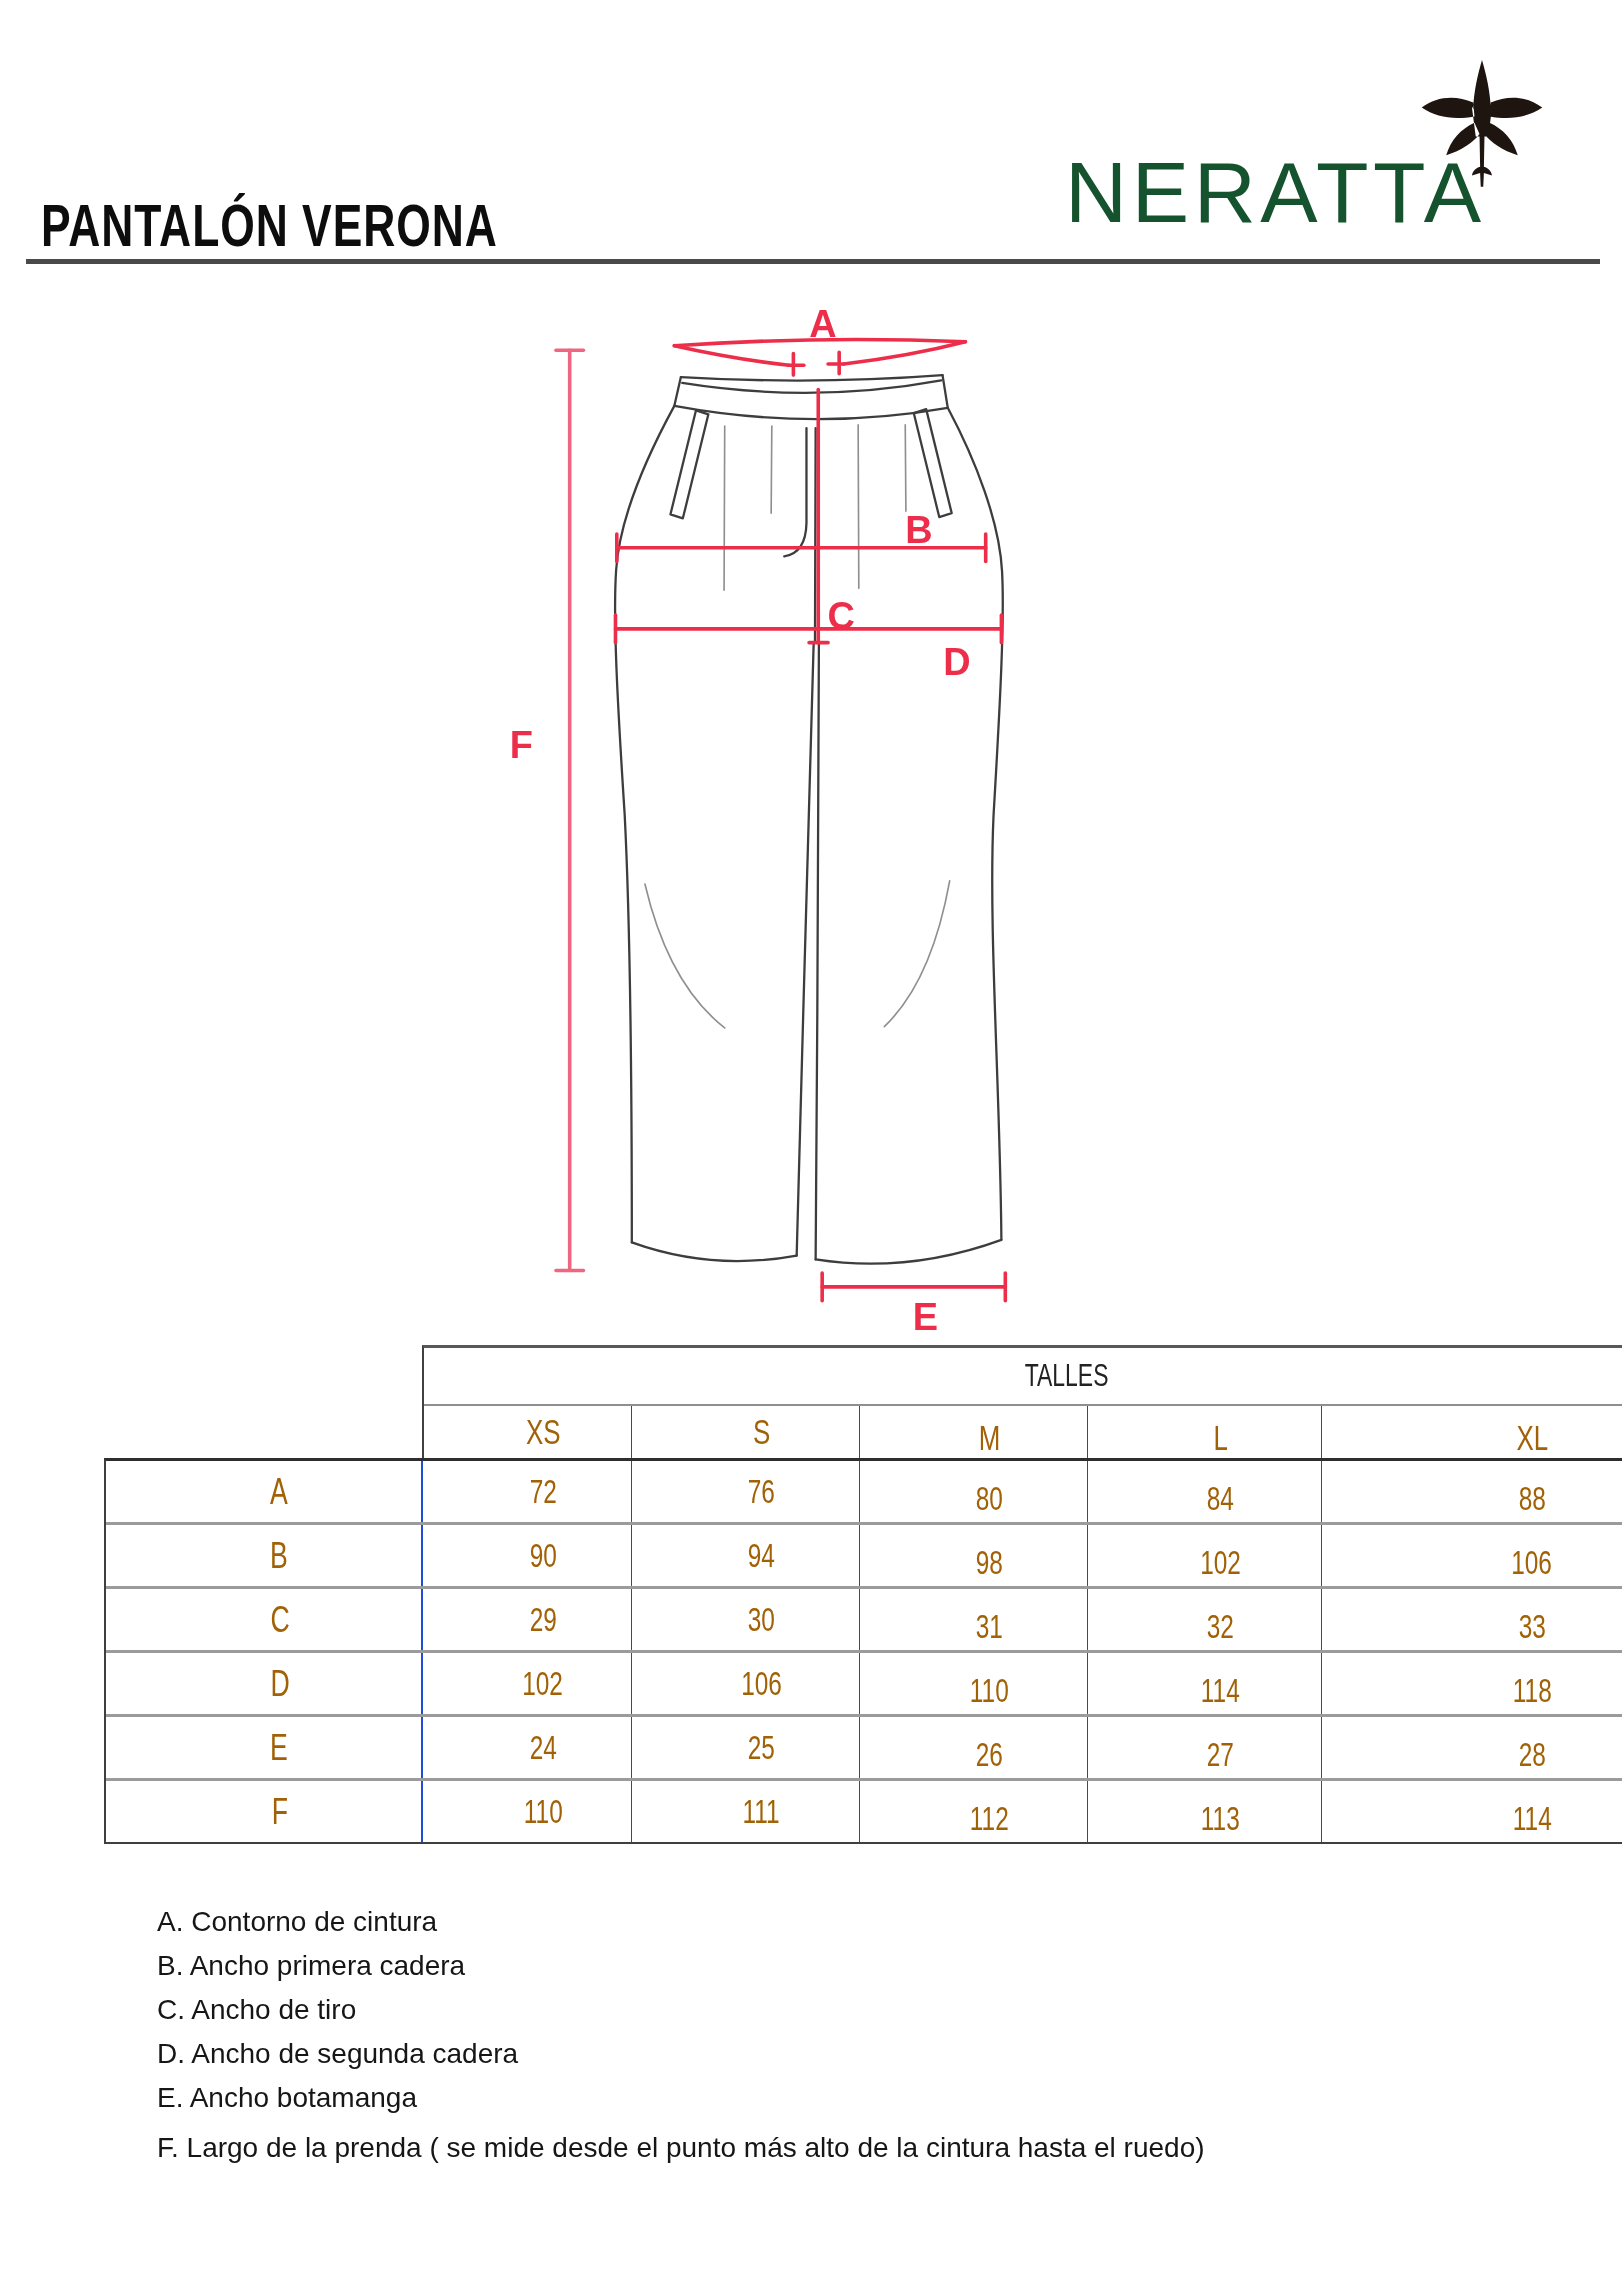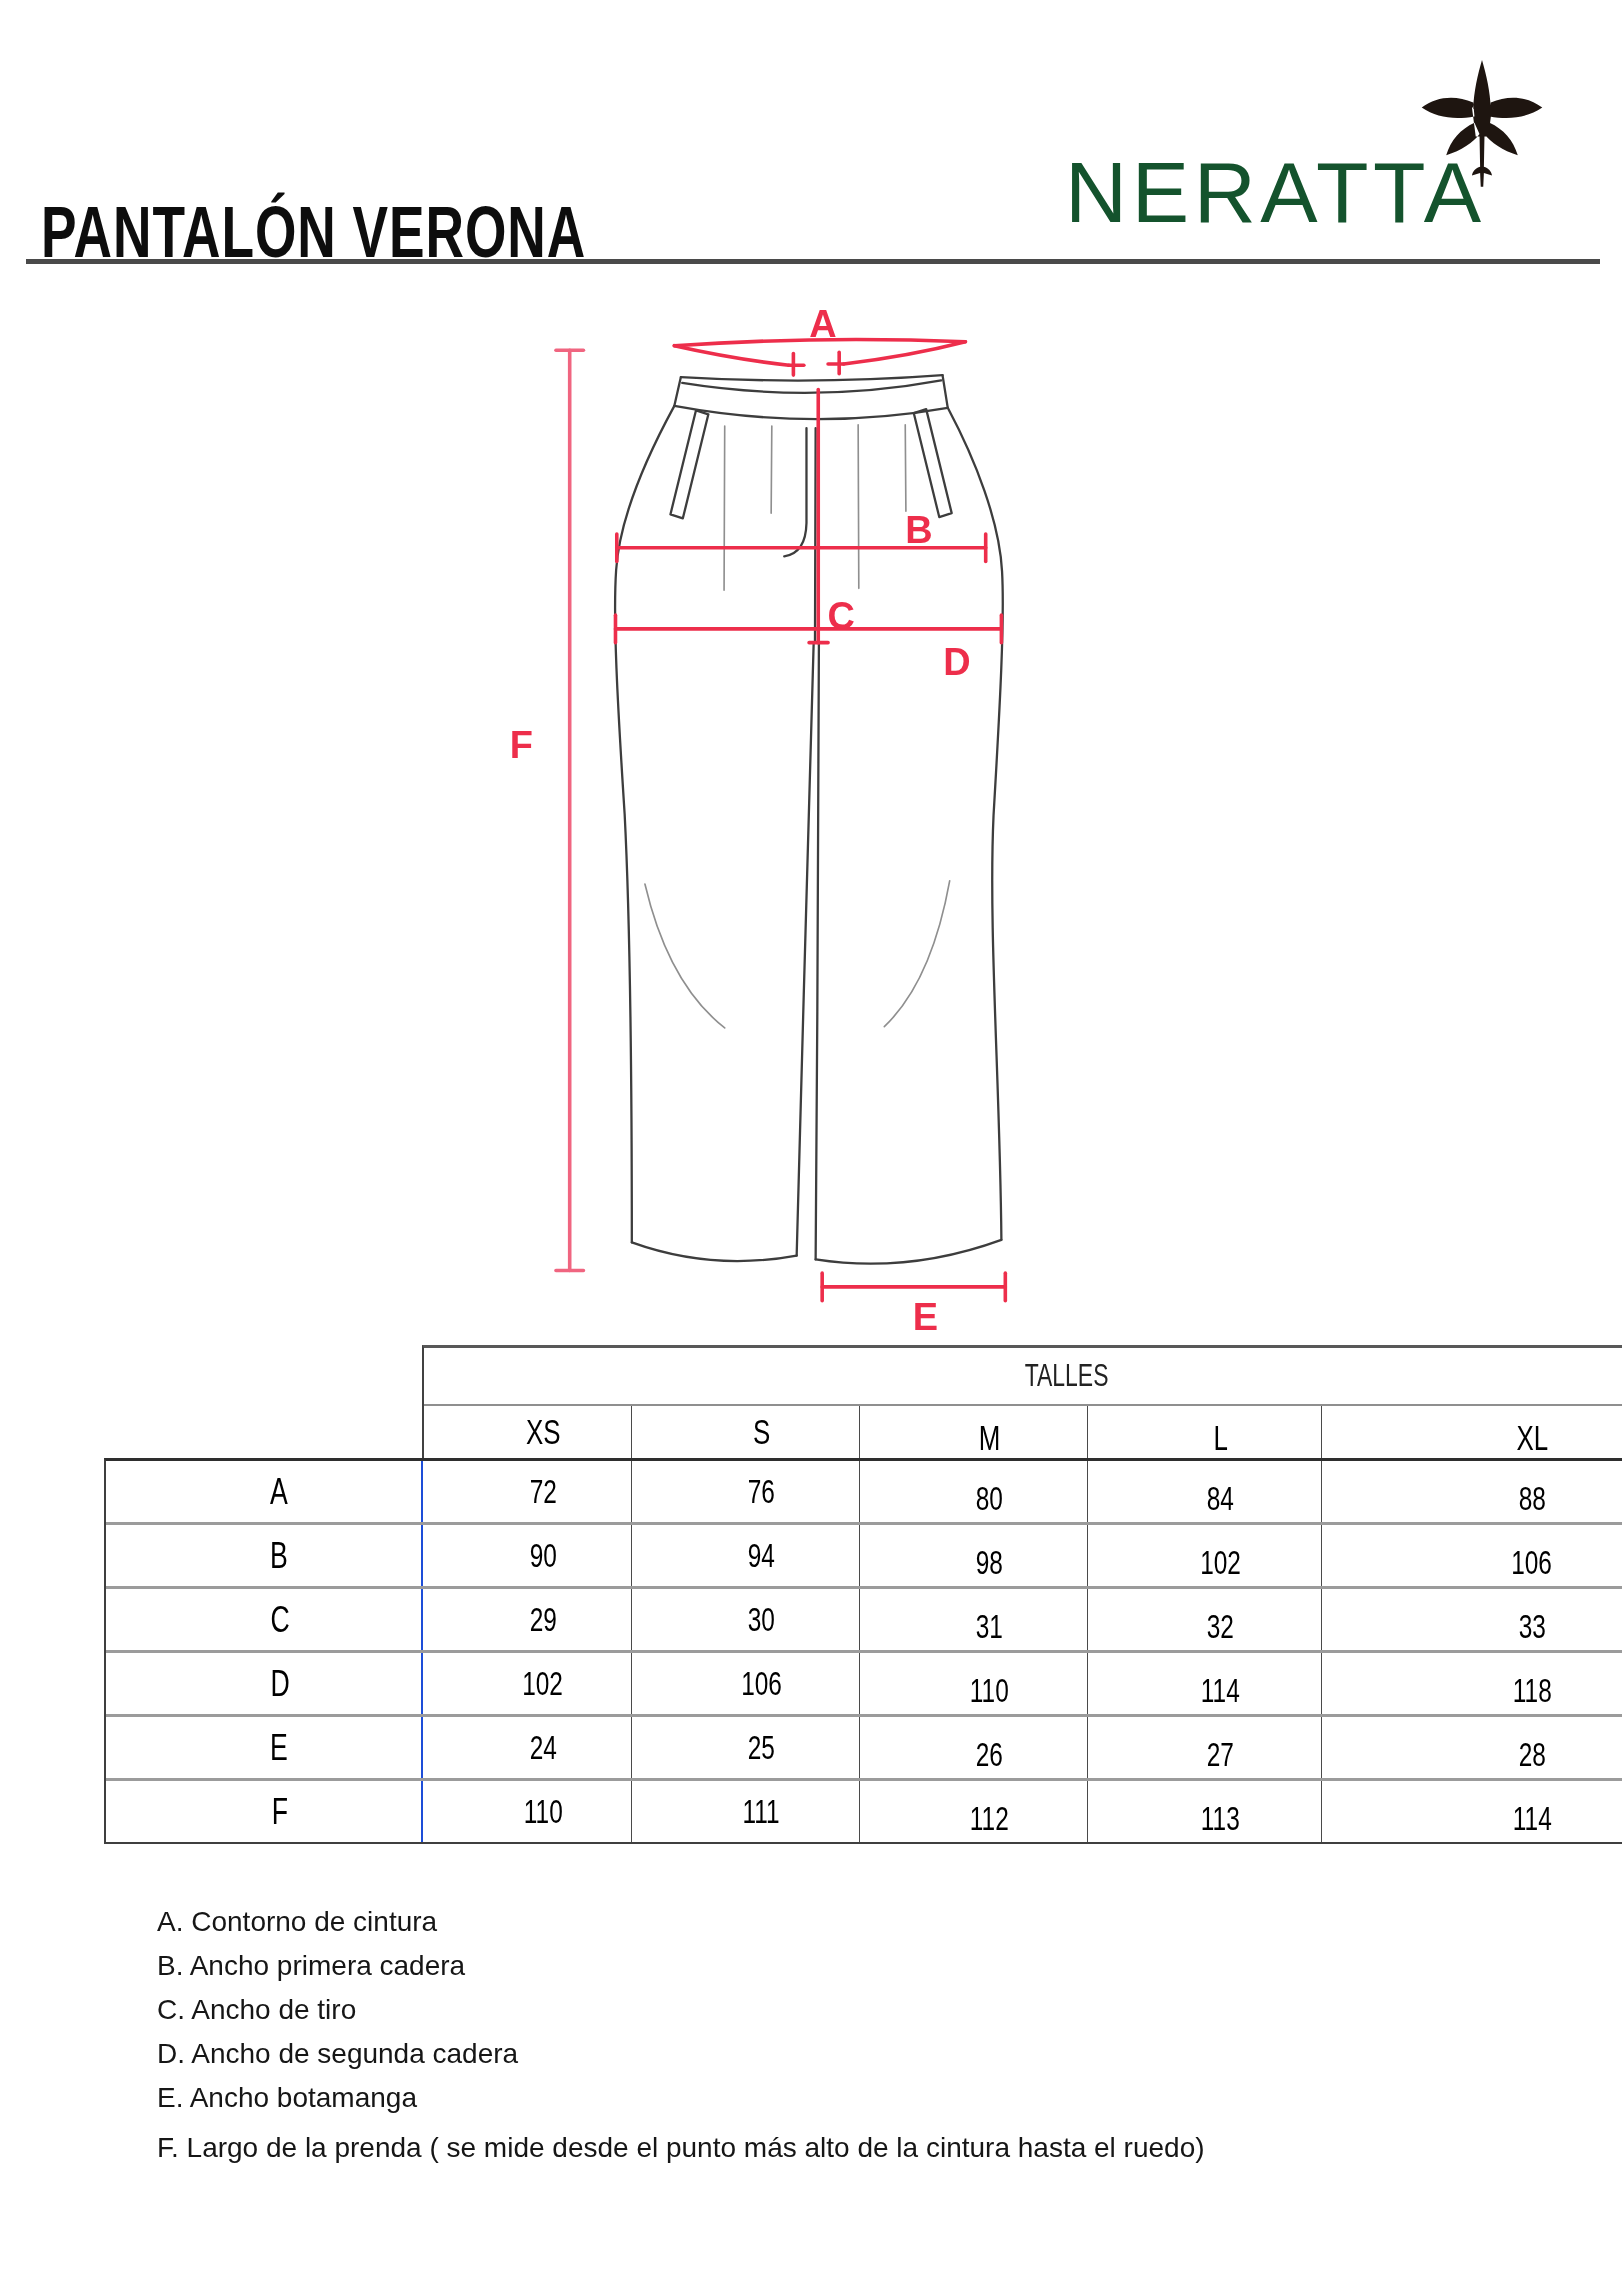--- a/index.html
+++ b/index.html
@@ -5,21 +5,21 @@
   html,body{margin:0;padding:0;}
   body{
     width:1622px;height:2295px;position:relative;background:#ffffff;
     font-family:"Liberation Sans", sans-serif;color:#1f1f1f;overflow:hidden;
   }
   .cond{display:inline-block;transform:scaleX(0.74);transform-origin:center center;white-space:nowrap;}
   .cond-l{display:inline-block;transform:scaleX(0.74);transform-origin:left center;white-space:nowrap;}
 
   
   .doc-title{
-    position:absolute;left:41px;top:191px;font-size:72px;font-weight:700;
+    position:absolute;left:41px;top:191px;font-size:60px;font-weight:700;
     letter-spacing:1.3px;color:#0d0d0d;
   }
   .title-rule{
     position:absolute;left:26px;top:259px;width:1574px;height:4.6px;background:#4a4a4a;
   }
   .brand{position:absolute;left:1065px;top:143px;}
   .brand-word{
     font-size:86px;font-weight:400;letter-spacing:4.6px;color:#14532d;
     font-family:"Liberation Sans", sans-serif;
   }
@@ -46,21 +46,21 @@
     border:2.6px solid #3f3f3f;border-top:3.9px solid #2e2e2e;
   }
   .t-row{display:grid;grid-template-columns:315px 210px 228px 228px 234px 1fr;height:61px;}
   .t-row + .t-row{border-top:3.3px solid #9b9b9b;}
   .t-row .cell{border-left:1.3px solid #4a4a4a;}
   .t-row .cell:first-child{border-left:none;}
   .t-row .cell:nth-child(2){border-left:2px solid #1d4ed8;}
   .t-row .cell:nth-child(n+4) .cond{position:relative;top:7.9px;}
   .cell{
     display:flex;align-items:center;justify-content:center;
-    font-size:35px;color:#000000;padding-left:32px;
+    font-size:35px;color:#a16207;padding-left:32px;
   }
   .t-row .cell{font-size:33px;}
   .t-row .cell:first-child{font-size:36px;}
 
   
   .legend{position:absolute;left:157px;top:1887px;font-size:28px;color:#161616;margin-top:13px;}
   .legend .lg-item{height:44px;display:flex;align-items:center;}
   .legend .lg-item:last-child{margin-top:5.9px;}
 </style>
 </head>

